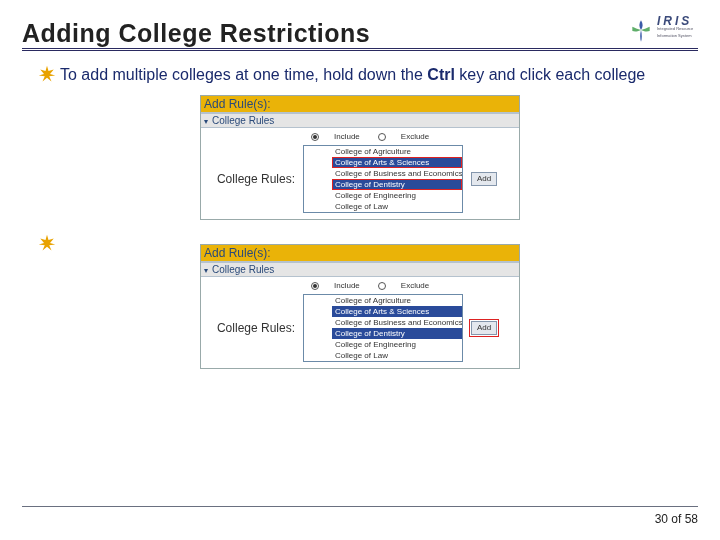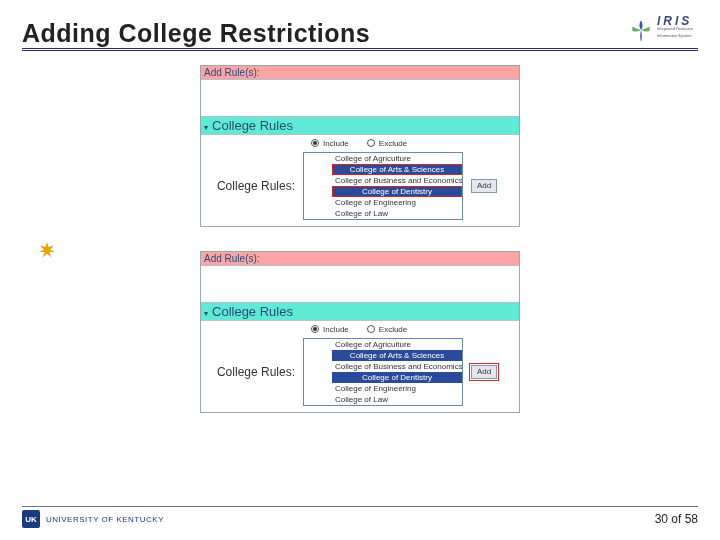--- a/index.html
+++ b/index.html
@@ -70,49 +70,49 @@
     margin: 6px auto 14px auto;
     width: 320px;
     border: 1px solid #9aa;
     font-family: Arial, sans-serif;
     font-size: 8px;
     color: #333;
     position: relative;
     background: #fff;
   }
   .panel-hdr {
-    background: #fca5a5;
+    background: #eab308;
+    padding: 1px 3px;
+    font-size: 12px;
+    color: #2a4a7a;
+    border-bottom: 1px solid #b5c2ce;
+  }
+  .panel-sub {
+    background: #e5e5e5;
     padding: 1px 3px;
     font-size: 10px;
     color: #2a4a7a;
-    border-bottom: 1px solid #b5c2ce;
-  }
-  .panel-sub {
-    background: #5eead4;
-    padding: 1px 3px;
-    font-size: 13px;
-    color: #2a4a7a;
     border-top: 1px solid #b5c2ce;
     border-bottom: 1px solid #b5c2ce;
-    margin-top: 36px;
   }
   .panel-sub::before {
     content: "▾";
     font-size: 8px;
     color: #2a4a7a;
     margin-right: 4px;
   }
   .radio-row {
     padding: 4px 0 4px 110px;
     display: flex;
     gap: 18px;
   }
   .radio-item {
     display: flex;
-    gap: 4px;
+    align-items: center;
+    gap: 15px;
   }
   .radio {
     width: 8px; height: 8px;
     border: 1px solid #555;
     border-radius: 50%;
     display: inline-flex;
     align-items: center;
     justify-content: center;
   }
   .radio.selected::after {
@@ -141,21 +141,20 @@
     padding: 0 3px;
     font-size: 8px;
     line-height: 11px;
     white-space: nowrap;
     overflow: hidden;
     margin-left: 28px;
   }
   .listbox .opt.sel {
     background: #2a4b9a;
     color: #fff;
-    text-align: center;
   }
   .listbox .opt.box {
     outline: 1px solid #d22;
     outline-offset: -1px;
   }
   .add-btn {
     margin-left: 8px;
     background: #e4e8ee;
     border: 1px solid #8496ac;
     padding: 0 5px;
@@ -221,20 +220,32 @@
         </svg>
       </div>
       <div class="iris-text">
         <span class="big">IRIS</span>
         <span class="small">Integrated Resource</span>
         <span class="small">Information System</span>
       </div>
     </div>
   </div>
 
+  <div class="bullet-block">
+    <div class="bullet-line">
+      <span class="bullet-star">
+        <svg viewBox="0 0 24 24">
+            <polygon points="12,1 14,8 21,6 16,12 23,14 15,15 18,22 12,17 6,22 9,15 1,14 8,12 3,6 10,8" fill="#e8a200"></polygon>
+          </svg>
+      </span>
+      <span class="bullet-text">
+        <span>To add multiple colleges at one time, hold down the </span><b>Ctrl</b><span> key and click each college</span>
+      </span>
+    </div>
+  </div>
 
   <div class="panel">
     <div class="panel-hdr">Add Rule(s):</div>
     <div class="panel-sub">College Rules</div>
     <div class="radio-row">
       <div class="radio-item">
         <span class="radio selected"></span>
         <span>Include</span>
       </div>
       <div class="radio-item">
@@ -287,20 +298,16 @@
           <div class="opt">College of Business and Economics</div>
           <div class="opt sel">College of Dentistry</div>
           <div class="opt">College of Engineering</div>
           <div class="opt">College of Law</div>
         </div>
       <span class="add-btn highlight">Add</span>
     </div>
   </div>
 
   <div class="footer">
-    <div class="uk-logo">
-      <div class="uk-box">UK</div>
-      <div class="uk-text">UNIVERSITY OF KENTUCKY</div>
-    </div>
     <div class="footer-right">30 of 58</div>
   </div>
 
 </div>
 
 </body></html>

